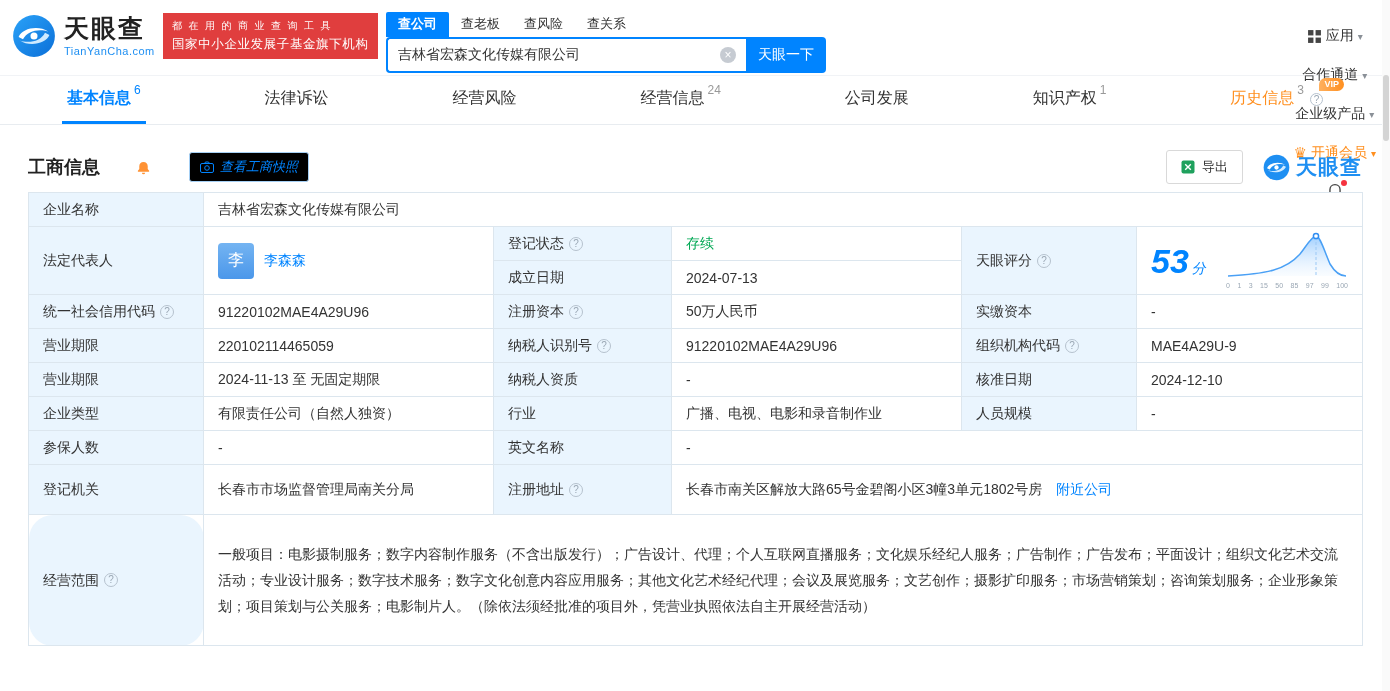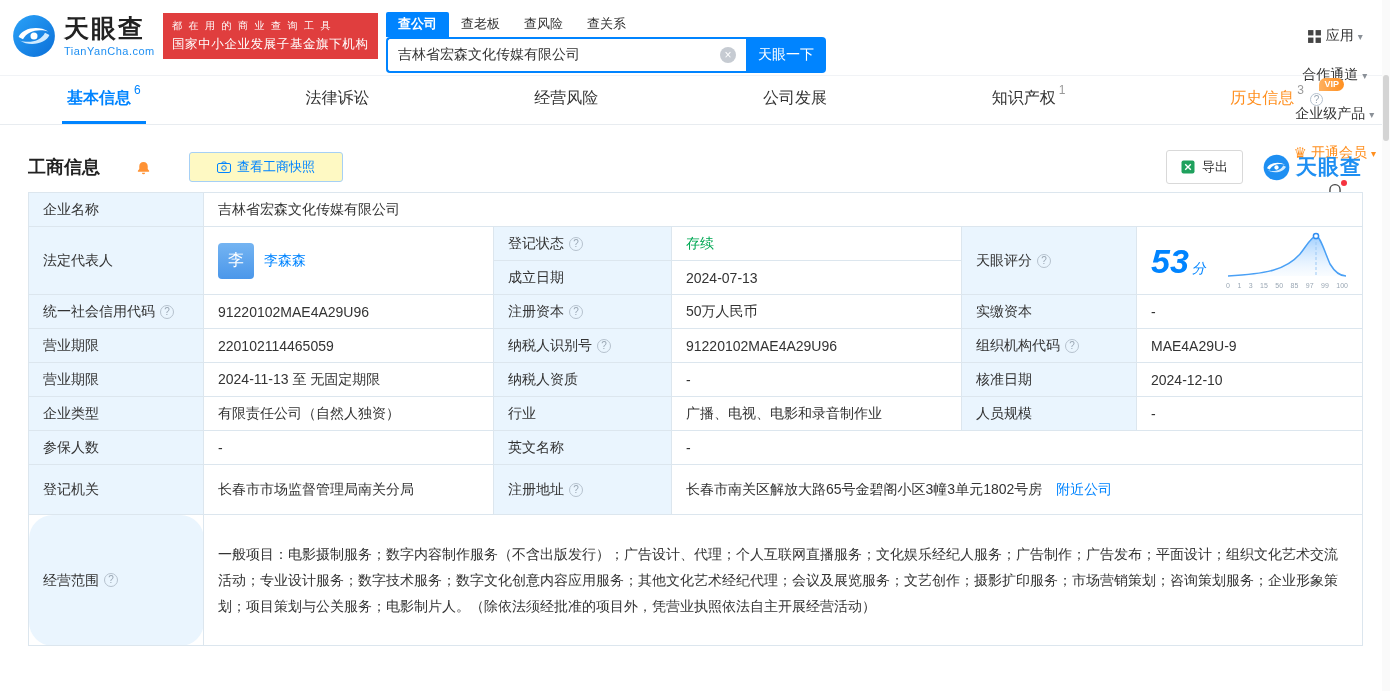--- a/index.html
+++ b/index.html
@@ -43,21 +43,21 @@
   .tab.active .tab-count{color:#0084ff;}
   .tab-hist{color:#ff8f1f;}
   .vip-badge{position:absolute;top:2px;right:-16px;background:linear-gradient(90deg,#ffb05e,#ff8f1f);color:#fff;font-size:9px;padding:1px 5px;border-radius:7px 7px 7px 0;line-height:1.2;font-weight:bold;}
   .help{display:inline-flex;align-items:center;justify-content:center;width:14px;height:14px;border:1px solid #b6c2ce;border-radius:50%;color:#9aa7b4;font-size:10px;margin-left:5px;flex:none;line-height:1;cursor:pointer;font-weight:normal;font-style:normal;}
   .tab .help{width:13px;height:13px;margin-left:3px;margin-top:2px;}
 
   
   .section-head{position:absolute;top:150px;left:28px;right:28px;display:flex;align-items:center;gap:28px;}
   .section-title{font-size:18px;font-weight:bold;color:#222;}
   .bell-org{margin:2px 10px 0 8px;cursor:pointer;display:flex;}
-  .snapshot-btn{display:flex;align-items:center;gap:6px;border:1px solid #a6d0f5;background:#fef9c3;color:#0084ff;font-size:13px;padding:5px 27px;border-radius:3px;cursor:pointer;font-family:inherit;}
+  .snapshot-btn{display:flex;align-items:center;gap:6px;border:1px solid #a6d0f5;background:#000000;color:#0084ff;font-size:13px;padding:5px 10px;border-radius:3px;cursor:pointer;font-family:inherit;font-style:italic;}
   .head-right{margin-left:auto;display:flex;align-items:center;gap:20px;}
   .export-btn{display:flex;align-items:center;gap:7px;border:1px solid #d9d9d9;background:#fff;border-radius:3px;padding:7px 14px;font-size:13px;color:#333;cursor:pointer;font-family:inherit;}
   .brand-right{display:flex;align-items:center;gap:6px;cursor:pointer;}
   .brand-right .brand-right-name{font-size:21px;font-weight:bold;color:#1e8ff2;letter-spacing:1px;}
   .brand-right svg{width:27px;height:27px;}
 
   
   .info-table{position:absolute;left:28px;top:192px;width:1334px;border-collapse:collapse;table-layout:fixed;font-size:14px;}
   .info-table td{border:1px solid #dce6ee;padding:0 14px;height:34px;background:#fff;color:#333;vertical-align:middle;}
   .info-table td.lbl{background:#eaf5fe;}
@@ -164,20 +164,24 @@
 <div class="tabbar">
   <div class="tab active">
     <span>基本信息</span>
     <span class="tab-count">6</span>
   </div>
   <div class="tab">
     <span>法律诉讼</span>
   </div>
   <div class="tab">
     <span>经营风险</span>
+  </div>
+  <div class="tab">
+    <span>经营信息</span>
+    <span class="tab-count">24</span>
   </div>
   <div class="tab">
     <span>公司发展</span>
   </div>
   <div class="tab">
     <span>知识产权</span>
     <span class="tab-count">1</span>
   </div>
   <div class="tab tab-hist">
     <span>历史信息</span>

